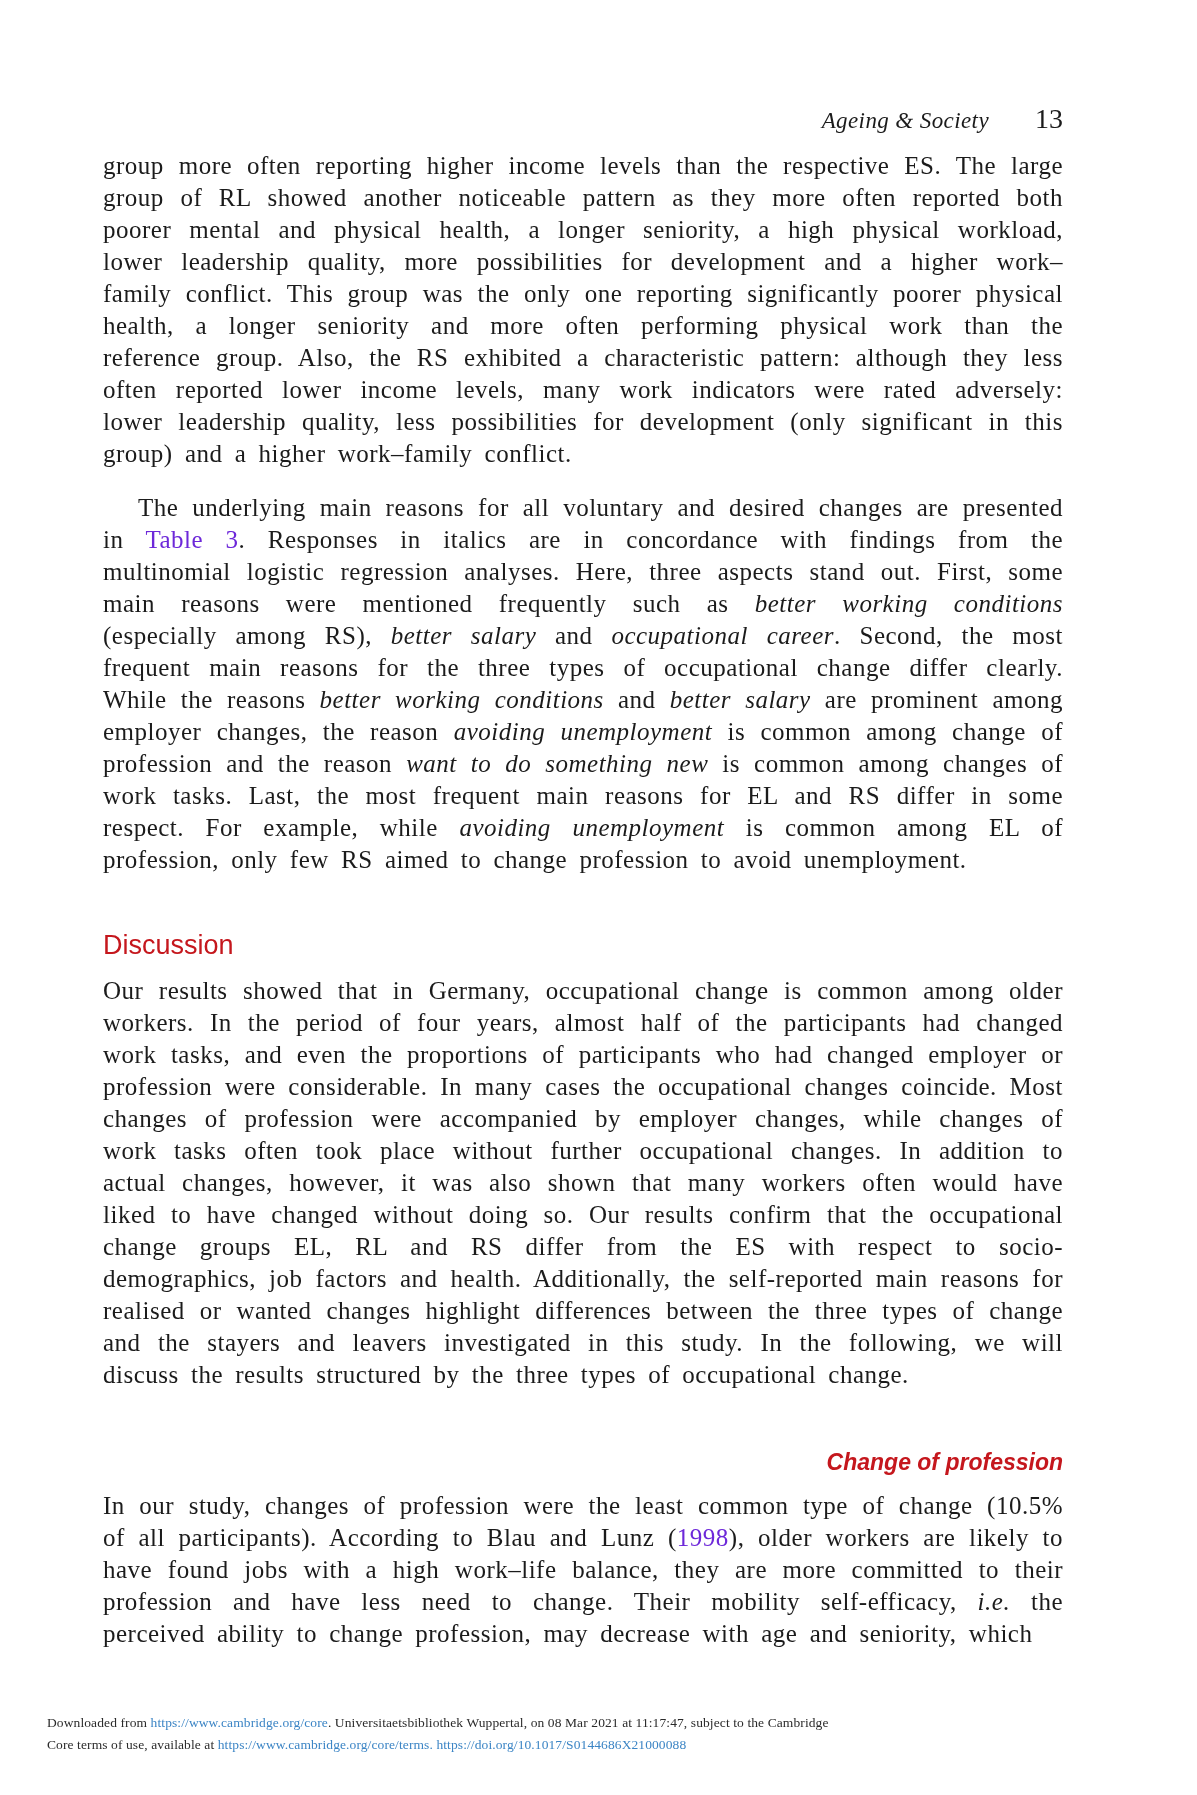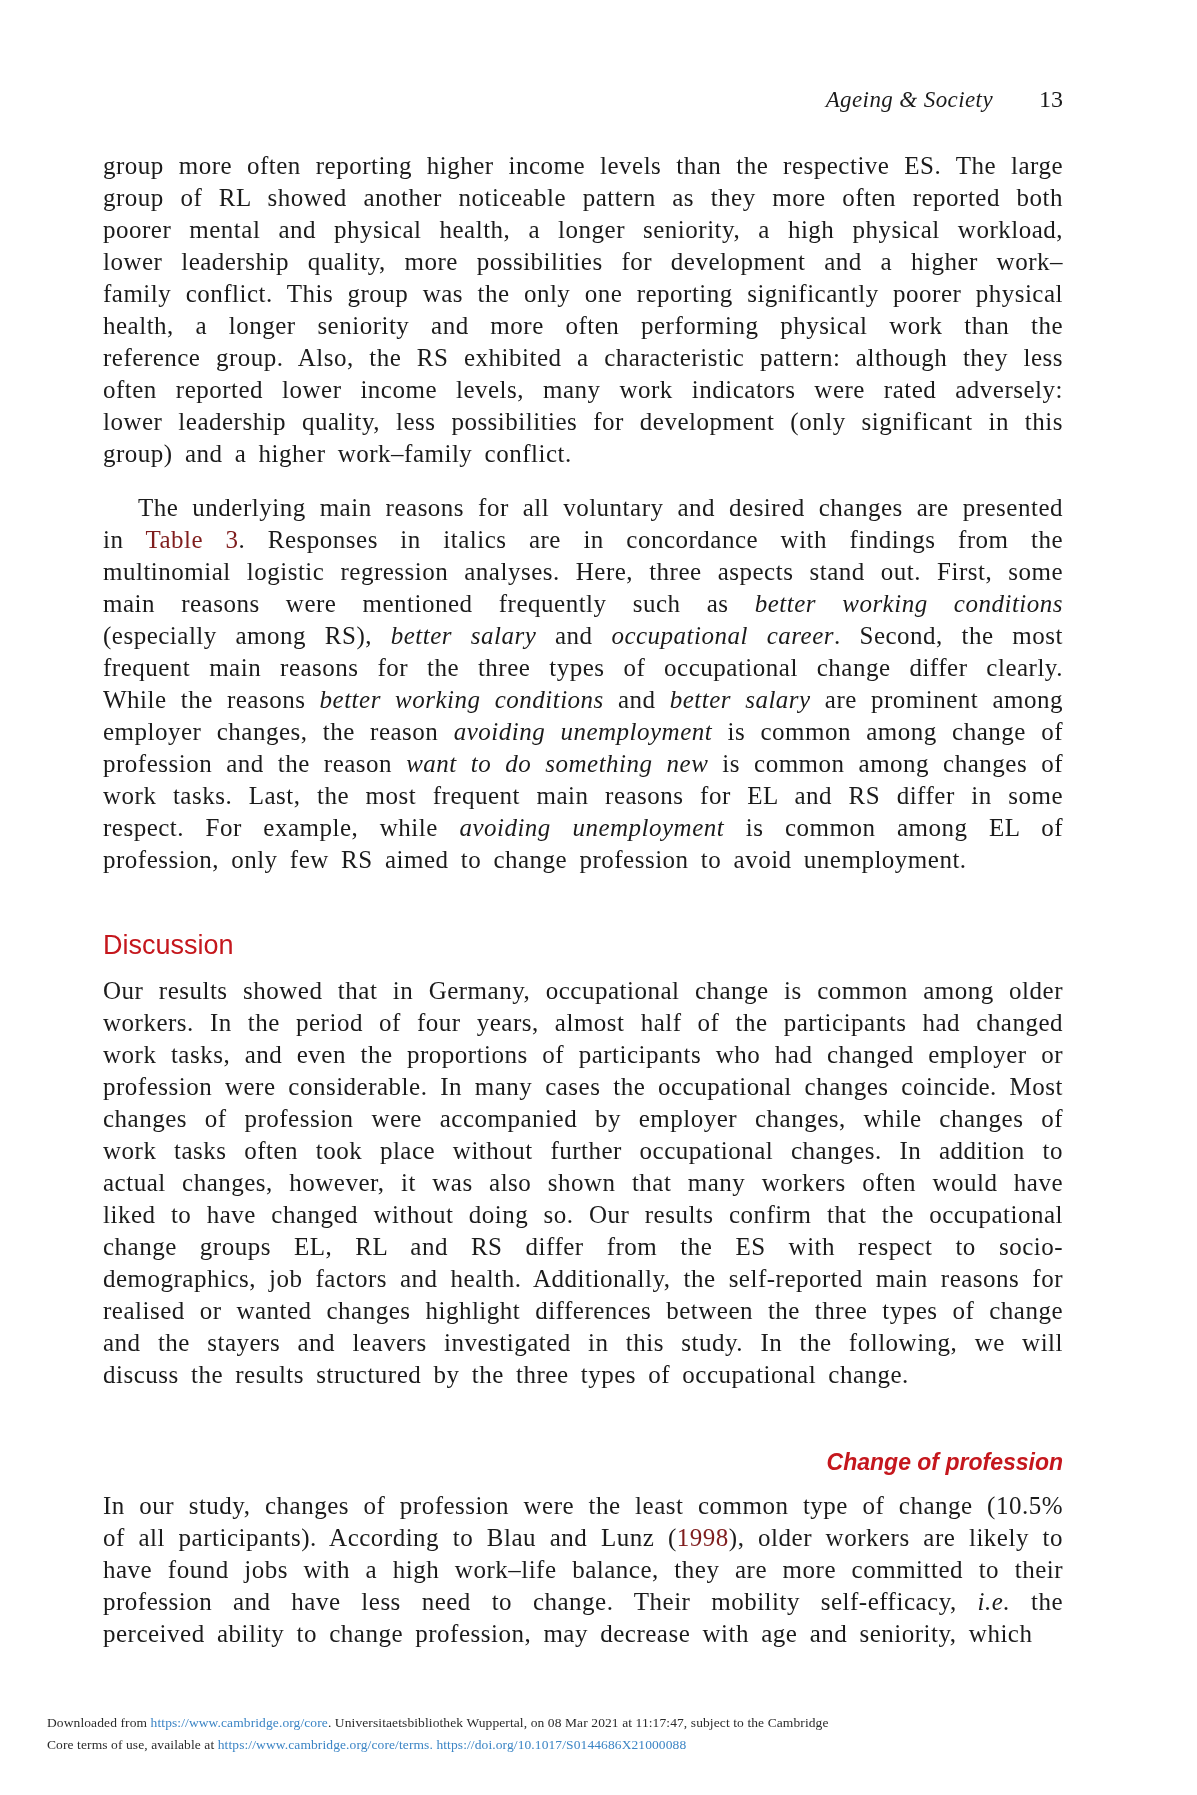--- a/index.html
+++ b/index.html
@@ -7,43 +7,43 @@
     position: relative;
     width: 1197px;
     height: 1795px;
     background: #ffffff;
     font-family: "Liberation Serif", serif;
     color: #1b1b1b;
     overflow: hidden;
   }
   .running-head {
     position: absolute;
-    top: 86px; left: 103px; width: 960px;
+    top: 103px; left: 103px; width: 960px;
     display: flex; justify-content: flex-end; align-items: baseline;
     gap: 46px;
     font-size: 23px;
   }
   .journal-title { font-style: italic; letter-spacing: 0.4px; }
-  .page-number  { font-size: 24px; }
+  .page-number  { font-size: 28px; }
 
   .article-body {
     position: absolute;
     top: 150px; left: 103px; width: 960px;
   }
   .article-body p {
     margin: 0;
     font-size: 25px;
     line-height: 32px;
     letter-spacing: 0.5px;
     word-spacing: 5.5px;
     text-align: justify;
   }
   .article-body p.indent { text-indent: 35px; margin-top: 22px; }
   .it { font-style: italic; }
-  a.cite-link { color: #7f1d1d; text-decoration: none; cursor: pointer; margin-top: 20px; }
+  a.cite-link { color: #6d28d9; text-decoration: none; cursor: pointer; margin-top: 20px; }
 
   h2.h-section {
     margin: 54px 0 14px 0;
     font-family: "Liberation Sans", sans-serif;
     font-weight: normal;
     font-size: 27px;
     color: #c5171d;
     letter-spacing: 0px;
   }
   h3.h-sub {

